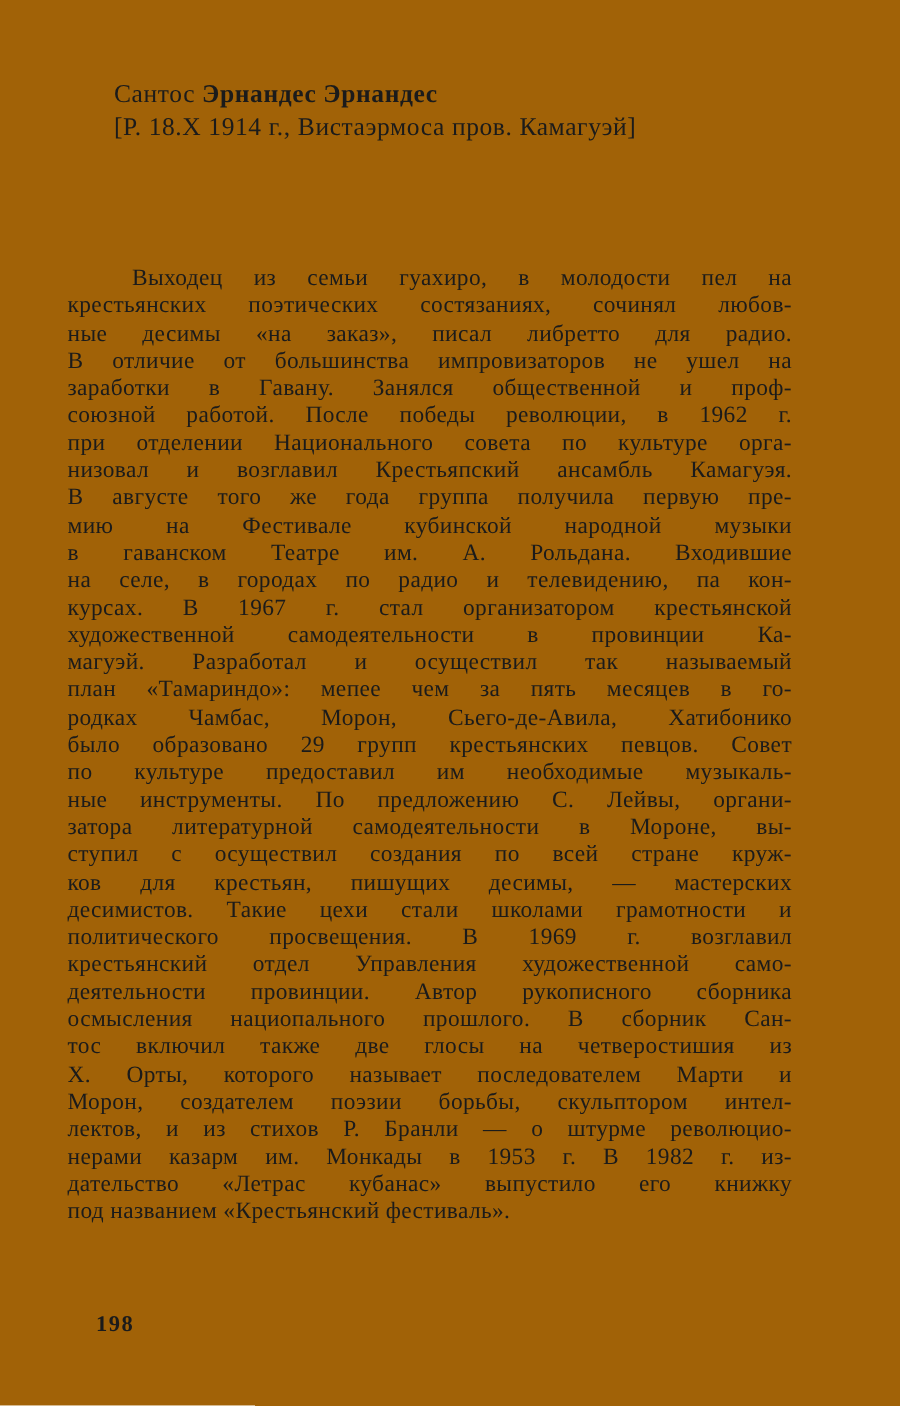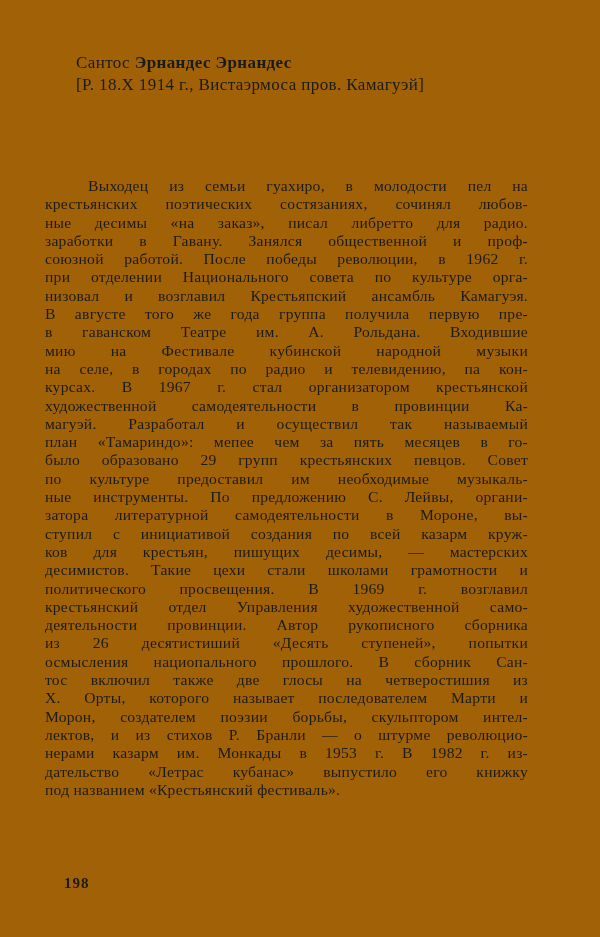--- a/index.html
+++ b/index.html
@@ -71,43 +71,44 @@
       <span>Сантос</span>
       <span class="bold">Эрнандес Эрнандес</span>
     </div>
     <div>[Р. 18.X 1914 г., Вистаэрмоса пров. Камагуэй]</div>
   </div>
 
   <div class="entry-body">
     <div class="line indent">Выходец из семьи гуахиро, в молодости пел на</div>
     <div class="line">крестьянских поэтических состязаниях, сочинял любов-</div>
     <div class="line">ные десимы «на заказ», писал либретто для радио.</div>
+    <div class="line">В отличие от большинства импровизаторов не ушел на</div>
     <div class="line">заработки в Гавану. Занялся общественной и проф-</div>
     <div class="line">союзной работой. После победы революции, в 1962 г.</div>
     <div class="line">при отделении Национального совета по культуре орга-</div>
     <div class="line">низовал и возглавил Крестьяпский ансамбль Камагуэя.</div>
     <div class="line">В августе того же года группа получила первую пре-</div>
+    <div class="line">мию на Фестивале кубинской народной музыки</div>
     <div class="line">в гаванском Театре им. А. Рольдана. Входившие</div>
-    <div class="line">мию на Фестивале кубинской народной музыки</div>
     <div class="line">на селе, в городах по радио и телевидению, па кон-</div>
     <div class="line">курсах. В 1967 г. стал организатором крестьянской</div>
     <div class="line">художественной самодеятельности в провинции Ка-</div>
     <div class="line">магуэй. Разработал и осуществил так называемый</div>
     <div class="line">план «Тамариндо»: мепее чем за пять месяцев в го-</div>
+    <div class="line">родках Чамбас, Морон, Сьего-де-Авила, Хатибонико</div>
     <div class="line">было образовано 29 групп крестьянских певцов. Совет</div>
     <div class="line">по культуре предоставил им необходимые музыкаль-</div>
     <div class="line">ные инструменты. По предложению С. Лейвы, органи-</div>
     <div class="line">затора литературной самодеятельности в Мороне, вы-</div>
-    <div class="line">ступил с инициативой создания по всей казарм круж-</div>
+    <div class="line">ступил с осуществил создания по всей стране круж-</div>
     <div class="line">ков для крестьян, пишущих десимы, — мастерских</div>
     <div class="line">десимистов. Такие цехи стали школами грамотности и</div>
     <div class="line">политического просвещения. В 1969 г. возглавил</div>
     <div class="line">крестьянский отдел Управления художественной само-</div>
     <div class="line">деятельности провинции. Автор рукописного сборника</div>
-    <div class="line">из 26 десятистиший «Десять ступеней», попытки</div>
     <div class="line">осмысления нациопального прошлого. В сборник Сан-</div>
     <div class="line">тос включил также две глосы на четверостишия из</div>
     <div class="line">Х. Орты, которого называет последователем Марти и</div>
     <div class="line">Морон, создателем поэзии борьбы, скульптором интел-</div>
     <div class="line">лектов, и из стихов Р. Бранли — о штурме революцио-</div>
     <div class="line">нерами казарм им. Монкады в 1953 г. В 1982 г. из-</div>
     <div class="line">дательство «Летрас кубанас» выпустило его книжку</div>
     <div class="line last">под названием «Крестьянский фестиваль».</div>
   </div>
 

